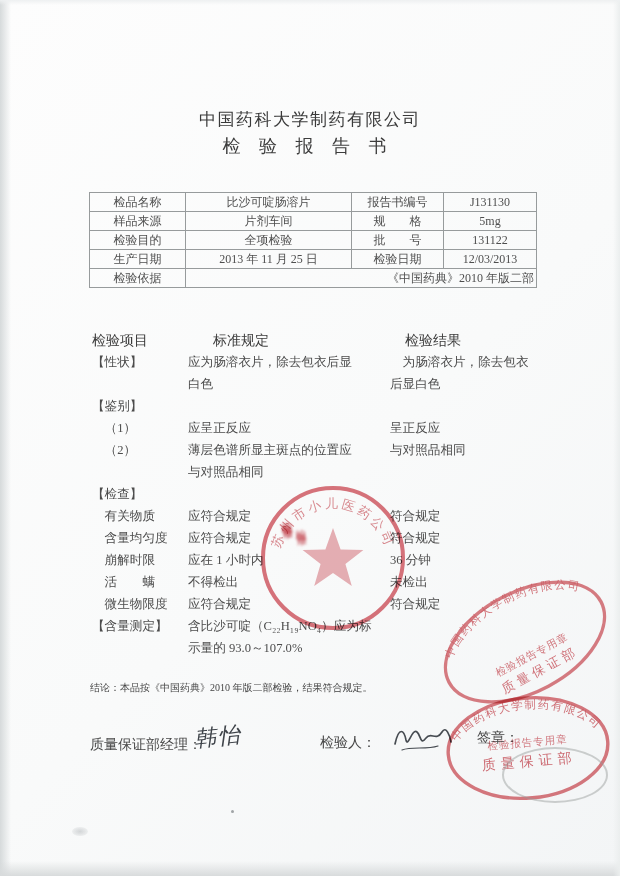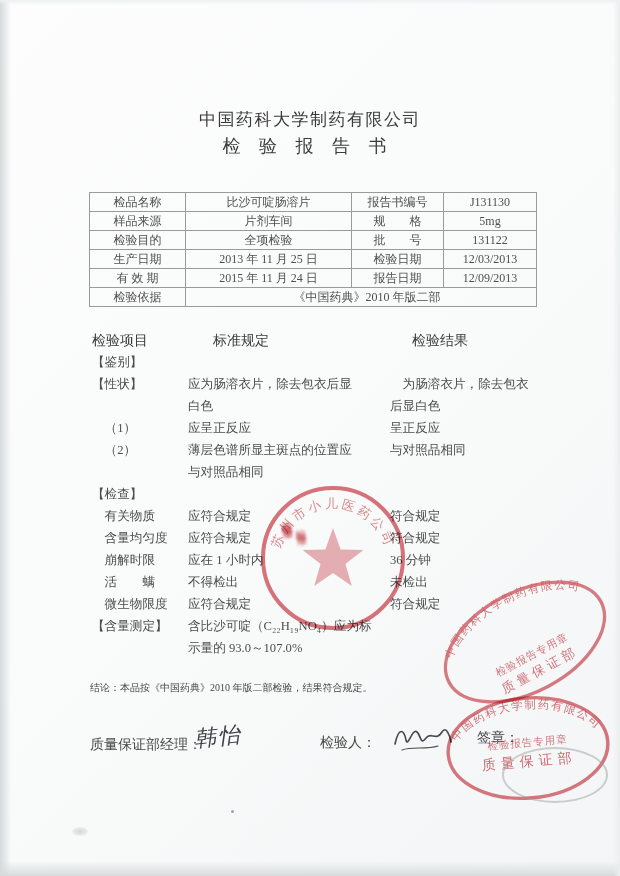--- a/index.html
+++ b/index.html
@@ -20,26 +20,26 @@
 
   .company{position:absolute;left:0;top:108px;width:620px;text-align:center;
     font-size:17px;letter-spacing:1.5px;color:#3a3a3a;}
   .rtitle{position:absolute;left:0;top:134px;width:616px;text-align:center;
     font-size:18px;letter-spacing:7px;color:#3d3d3d;}
 
   table.info{position:absolute;left:89px;top:192px;width:447px;
     border-collapse:collapse;table-layout:fixed;font-size:12px;color:#4e4e4e;}
   table.info td{border:1px solid #979b9c;height:18px;text-align:center;
     padding:0 2px;overflow:hidden;white-space:nowrap;}
-  table.info td.basis{text-align:center;padding-left:14px;}
+  table.info td.basis{text-align:right;padding-left:14px;}
 
   .colhead{position:absolute;top:332px;font-size:14px;color:#3b3b3b;}
   .ch-item{left:92px;}
   .ch-std{left:213px;}
-  .ch-res{left:405px;margin-left:7px;}
+  .ch-res{left:405px;}
 
   .items{position:absolute;left:92px;top:351px;width:478px;
     font-size:12.6px;line-height:22px;color:#4c4c4c;}
   .row{display:flex;align-items:flex-start;}
   .row .nm{width:96px;flex:none;white-space:pre;}
   .row .std{width:202px;flex:none;white-space:pre-line;}
   .row .res{width:170px;flex:none;white-space:pre-line;}
 
   .conclusion{position:absolute;left:90px;top:681px;width:525px;
     font-size:10px;color:#444;}
@@ -106,48 +106,42 @@
         <td>批　　号</td>
         <td>131122</td>
       </tr>
       <tr>
         <td>生产日期</td>
         <td>2013 年 11 月 25 日</td>
         <td>检验日期</td>
         <td>12/03/2013</td>
       </tr>
       <tr>
-        <td>有 效 期</td>
-        <td>2015 年 11 月 24 日</td>
-        <td>报告日期</td>
-        <td>12/09/2013</td>
-      </tr>
-      <tr>
         <td>检验依据</td>
         <td class="basis" colspan="3">《中国药典》2010 年版二部</td>
       </tr>
     </tbody>
   </table>
 
   <span class="colhead ch-item">检验项目</span>
   <span class="colhead ch-std">标准规定</span>
   <span class="colhead ch-res">检验结果</span>
 
   <div class="items">
-    <div class="row">
-      <span class="nm">【鉴别】</span>
-      <span class="std"></span>
-      <span class="res"></span>
-    </div>
     <div class="row">
       <span class="nm">【性状】</span>
       <span class="std">应为肠溶衣片，除去包衣后显
 白色</span>
       <span class="res">　为肠溶衣片，除去包衣
 后显白色</span>
+    </div>
+    <div class="row">
+      <span class="nm">【鉴别】</span>
+      <span class="std"></span>
+      <span class="res"></span>
     </div>
     <div class="row">
       <span class="nm">　（1）</span>
       <span class="std">应呈正反应</span>
       <span class="res">呈正反应</span>
     </div>
     <div class="row">
       <span class="nm">　（2）</span>
       <span class="std">薄层色谱所显主斑点的位置应
 与对照品相同</span>

